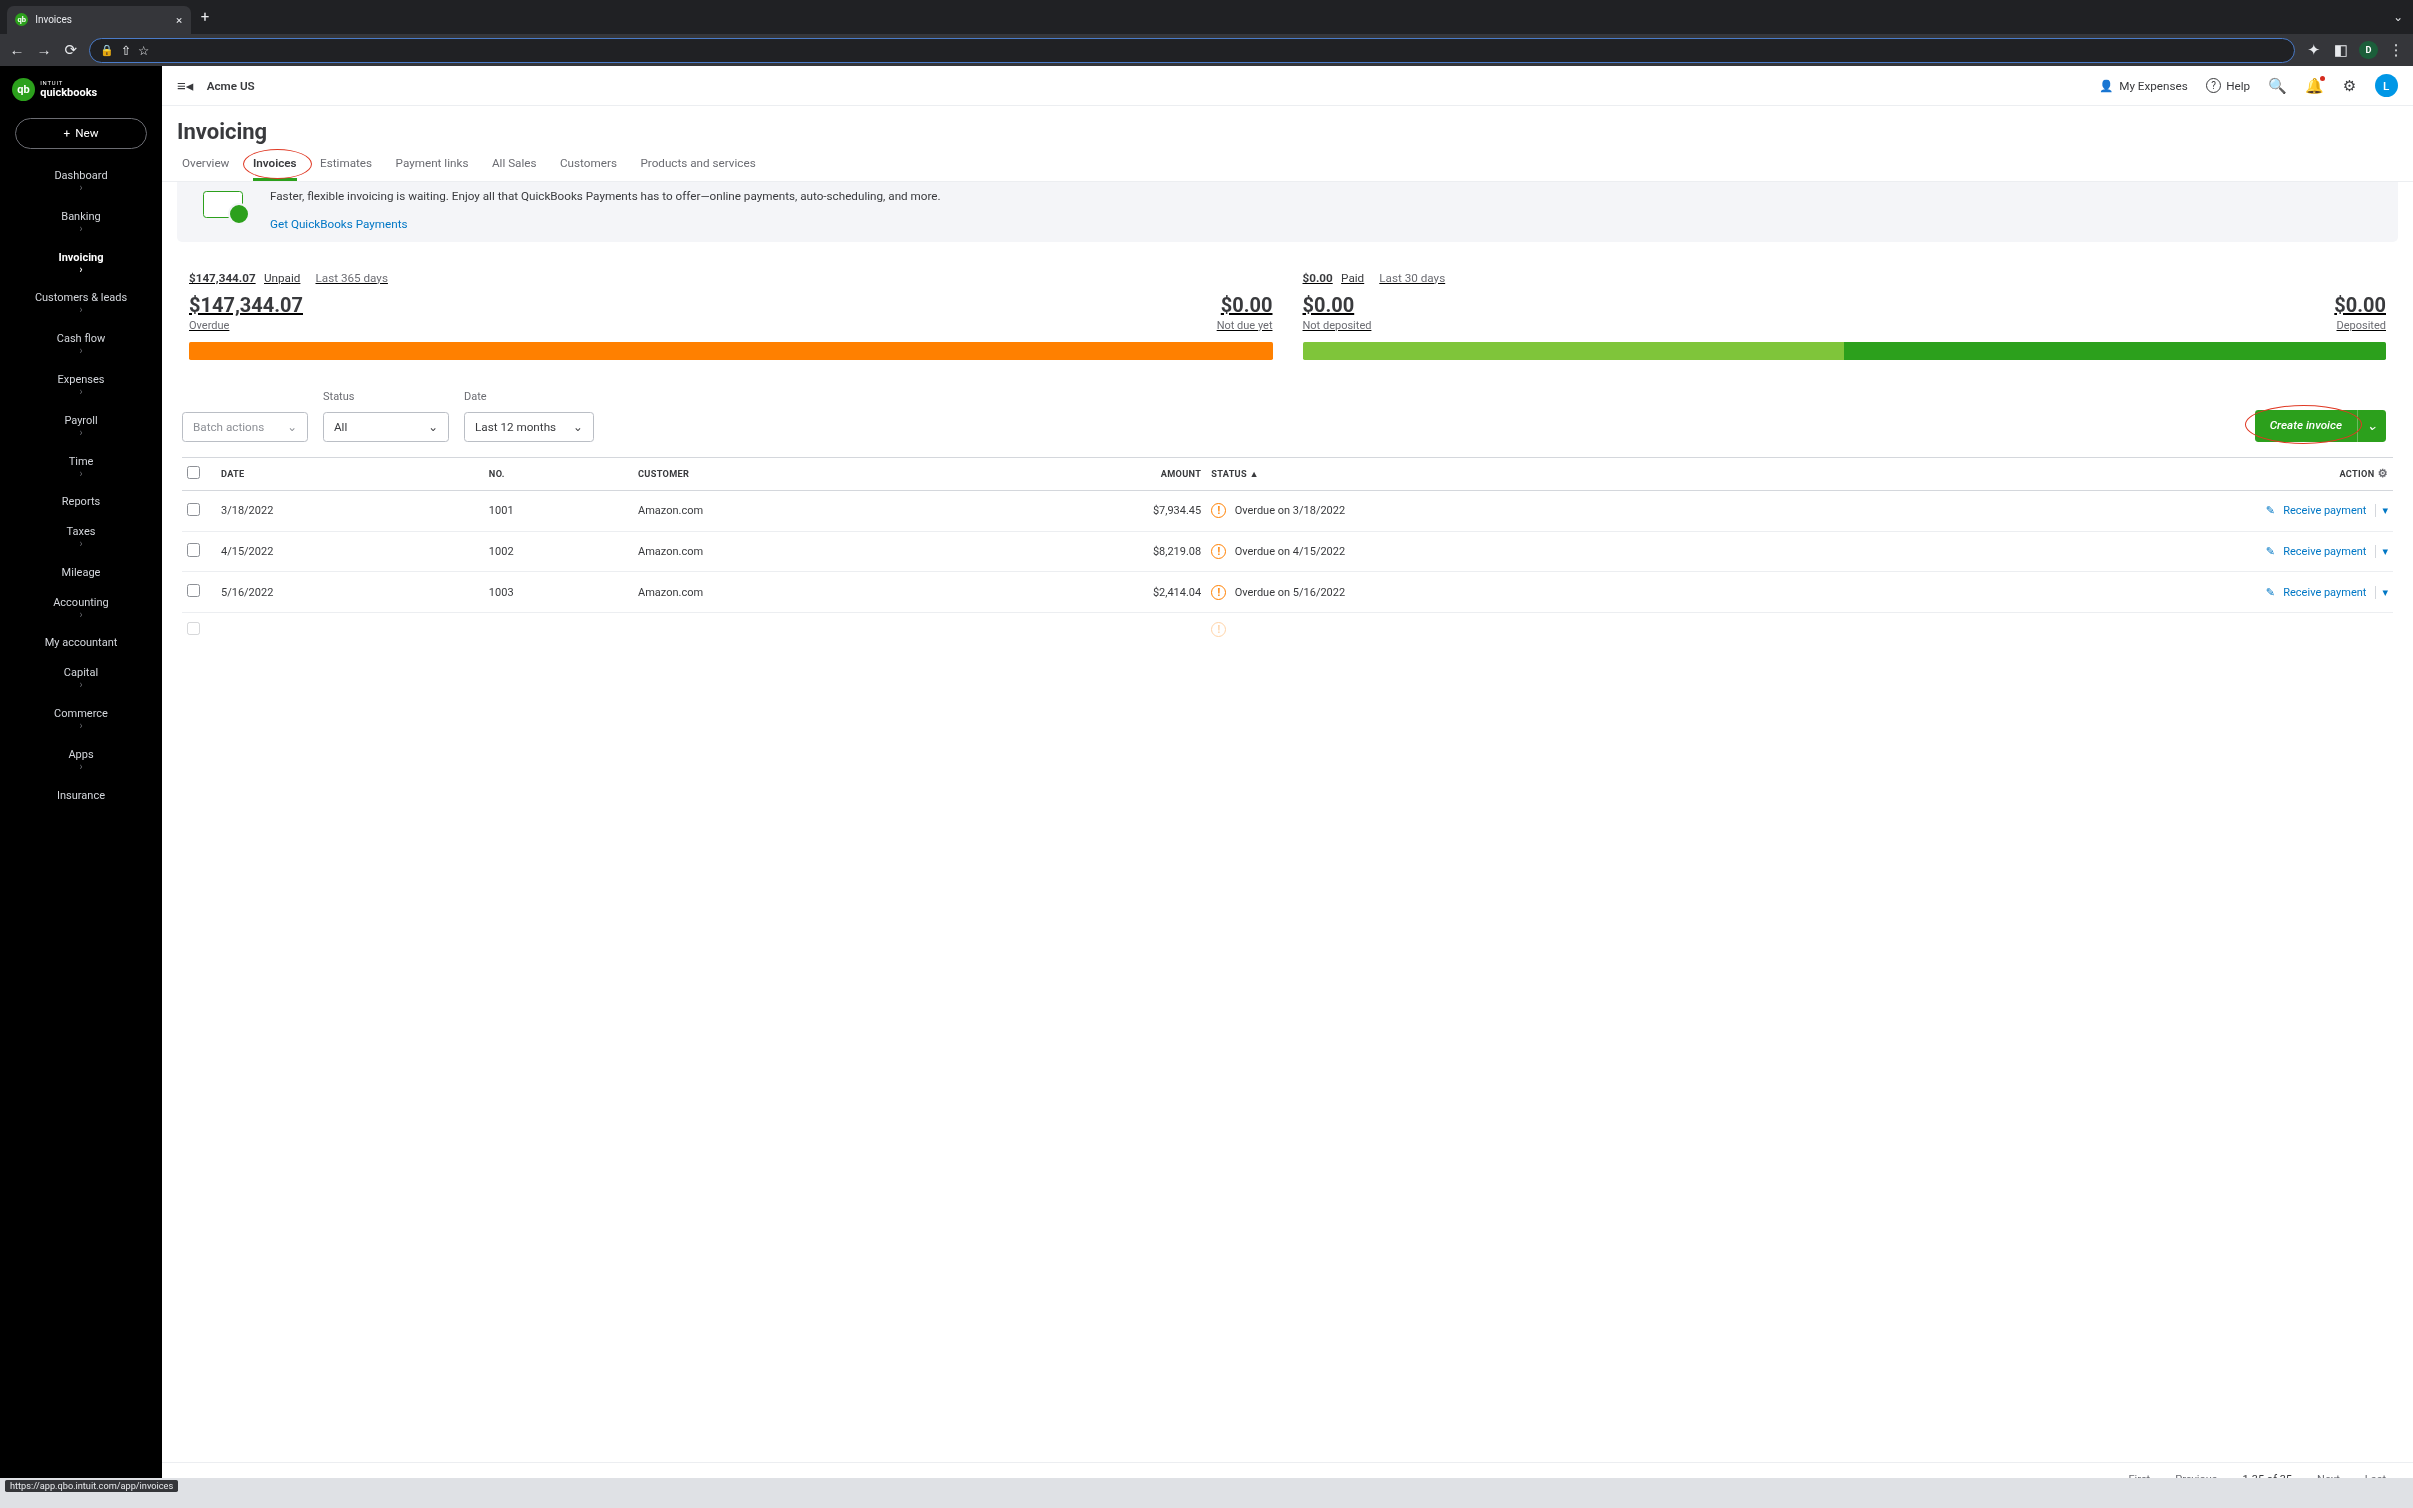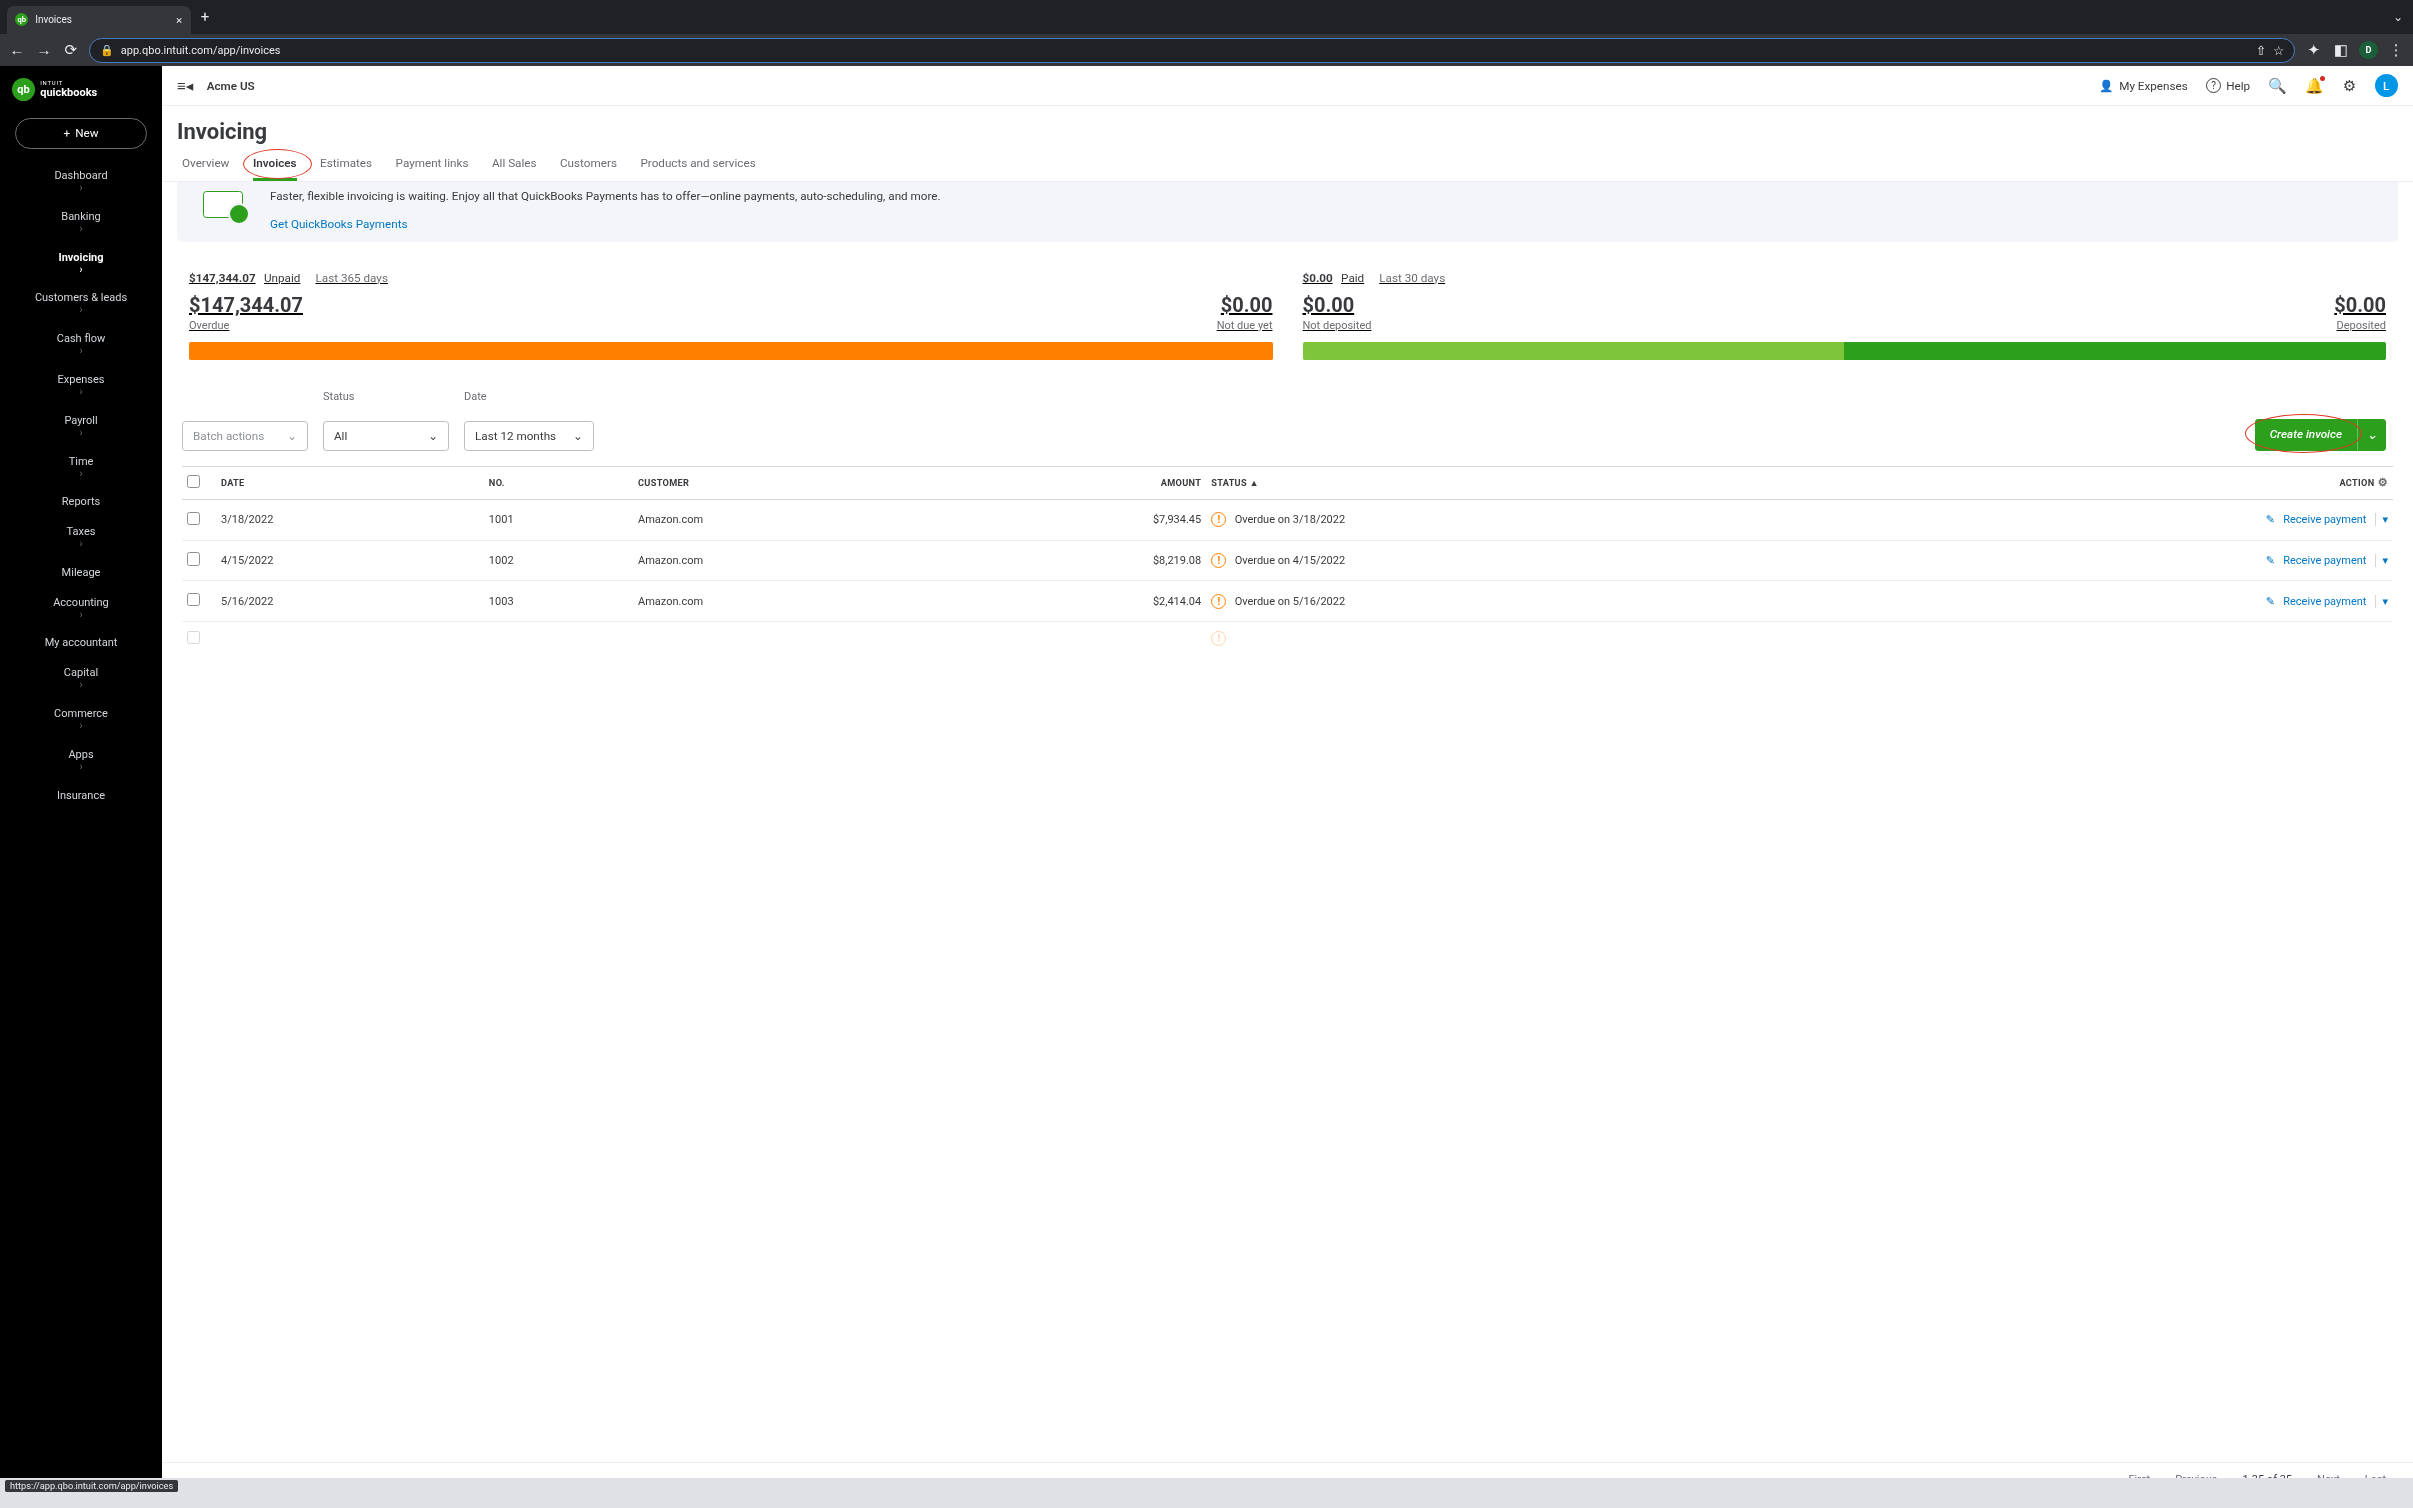--- a/index.html
+++ b/index.html
@@ -72,21 +72,21 @@
   .summary-val { font-size: 20px; font-weight: 700; color: #393a3d; }
   .summary-label { font-size: 11px; color: #6b6c72; margin-top: 1.7px; }
   .summary-bar { height: 18.4px; border-radius: 1.7px; margin-top: 10px; display:flex; overflow:hidden; }
   .bar-orange { background: #ff8000; flex:1; }
   .bar-lt-green { background: #7fc53a; flex:1; }
   .bar-green { background: #2ca01c; flex:1; }
   
   .filters { display: flex; align-items: flex-end; padding: 20px 27px 6.7px 20px; gap: 15px; }
   .select-box { border: 0.8px solid #babec5; border-radius: 3.4px; padding: 6.7px 10px; font-size: 11.7px; color: #393a3d; display: flex; align-items: center; gap: 17px; cursor: pointer; min-width: 126px; justify-content:space-between; }
   .select-box.muted { color: #8d9096; }
-  .field-label { font-size: 11px; color: #6b6c72; margin-bottom: 18px; }
+  .field-label { font-size: 11px; color: #6b6c72; margin-bottom: 9px; }
   .create-wrap { margin-left:auto; position:relative; }
   .create-btn { background: #2ca01c; color: #fff; border-radius: 3.4px; display: flex; align-items: flex-start; cursor: pointer; overflow:hidden;font-style:italic; }
   .create-main { padding: 8.4px 15px; font-size: 11.7px; font-weight:500; }
   .create-drop { padding: 8.4px 8.4px; border-left: 0.8px solid rgba(255,255,255,.3); display:flex; align-items:center; }
   .create-circle { position:absolute; border:1.7px solid #e03924; border-radius:50%; width:117px; height:39px; left:-10px; top:-5px; pointer-events:none; }
   
   .table { width: calc(100% - 40px); margin: 8.4px 20px 0 20px; border-collapse: collapse; }
   .table th { text-align: left; font-size: 9.2px; font-weight: 700; color: #393a3d; padding: 8.4px 5px; border-bottom: 0.8px solid #d4d7dc; border-top:0.8px solid #d4d7dc; letter-spacing:0.3px; }
   .table th.right, .table td.right { text-align: right; }
   .table td { padding: 11.7px 5px; font-size: 11px; color: #393a3d; border-bottom: 0.8px solid #eceef1; vertical-align: middle; }
@@ -118,21 +118,20 @@
   </div>
   <span class="new-tab">+</span>
   <span class="chrome-expand">⌄</span>
 </div>
 <div class="browser-toolbar">
   <span class="nav-btn">←</span>
   <span class="nav-btn">→</span>
   <span class="nav-btn">⟳</span>
   <div class="addr-bar">
     <span class="addr-lock">🔒</span>
-    <span class="addr-text">app.qbo.intuit.com/app/invoices</span>
     <span class="addr-icon">⇧</span>
     <span class="addr-icon">☆</span>
   </div>
   <span class="nav-btn">✦</span>
   <span class="nav-btn">◧</span>
   <span class="toolbar-badge">D</span>
   <span class="nav-btn">⋮</span>
 </div>
 
 <div class="app">

